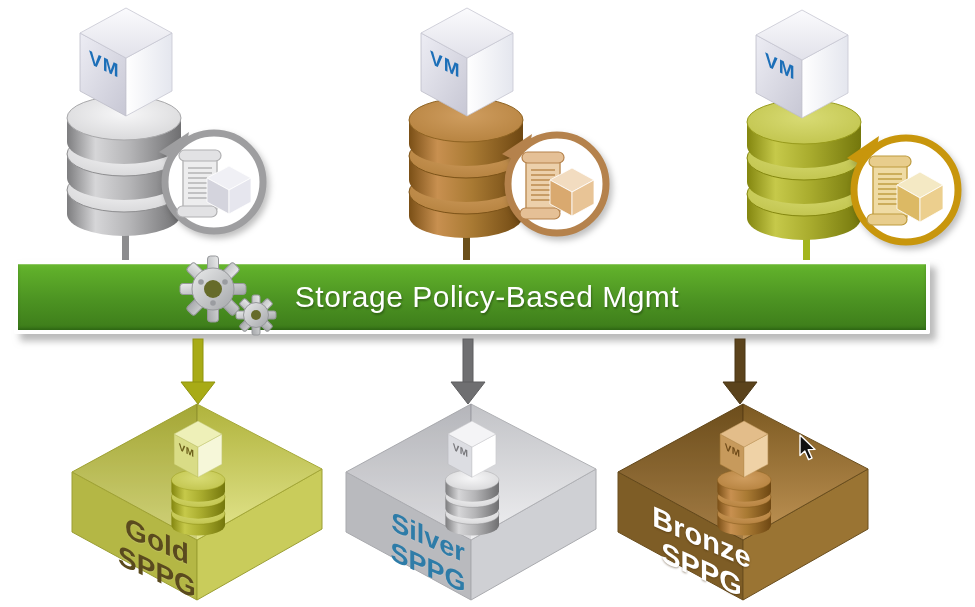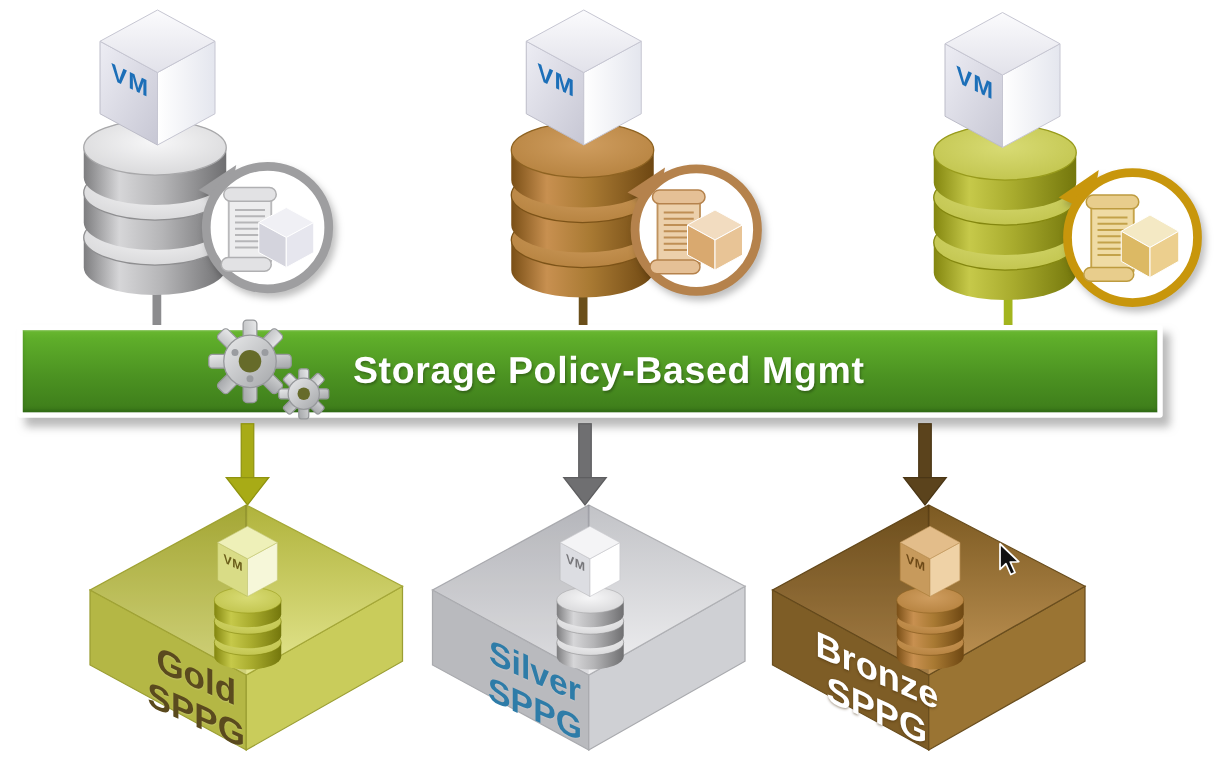--- a/index.html
+++ b/index.html
@@ -19,21 +19,21 @@
   
   .banner{
     position:absolute;left:14px;top:260px;width:908px;height:66px;
     background:linear-gradient(180deg,#69b830 0%,#5fae2a 10%,#4c9322 55%,#3d7c1a 100%);
     border:4px solid #ffffff;border-radius:2px;
     box-shadow:6px 7px 7px rgba(130,130,130,.55), inset 0 1px 0 rgba(255,255,255,.25), inset 0 -2px 3px rgba(0,40,0,.25);
     display:flex;align-items:center;justify-content:center;
   }
   .banner-inner{display:flex;align-items:center;transform:translateX(-46px);}
   .banner-title{
-    color:#ffffff;font-size:30px;font-weight:bold;letter-spacing:.5px;white-space:nowrap;
+    color:#ffffff;font-size:30px;font-weight:normal;letter-spacing:.5px;white-space:nowrap;
     text-shadow:1px 2px 2px rgba(0,0,0,.28);margin-left:14px;
   }
 
   
   .box-label{
     position:absolute;text-align:center;font-weight:bold;line-height:1.12;
     transform-origin:0 0;transform:skewY(24deg);
     text-shadow:0 1px 1px rgba(255,255,255,.15);
   }
   .lbl-gold{color:#5a4a1e;font-size:28px;}

